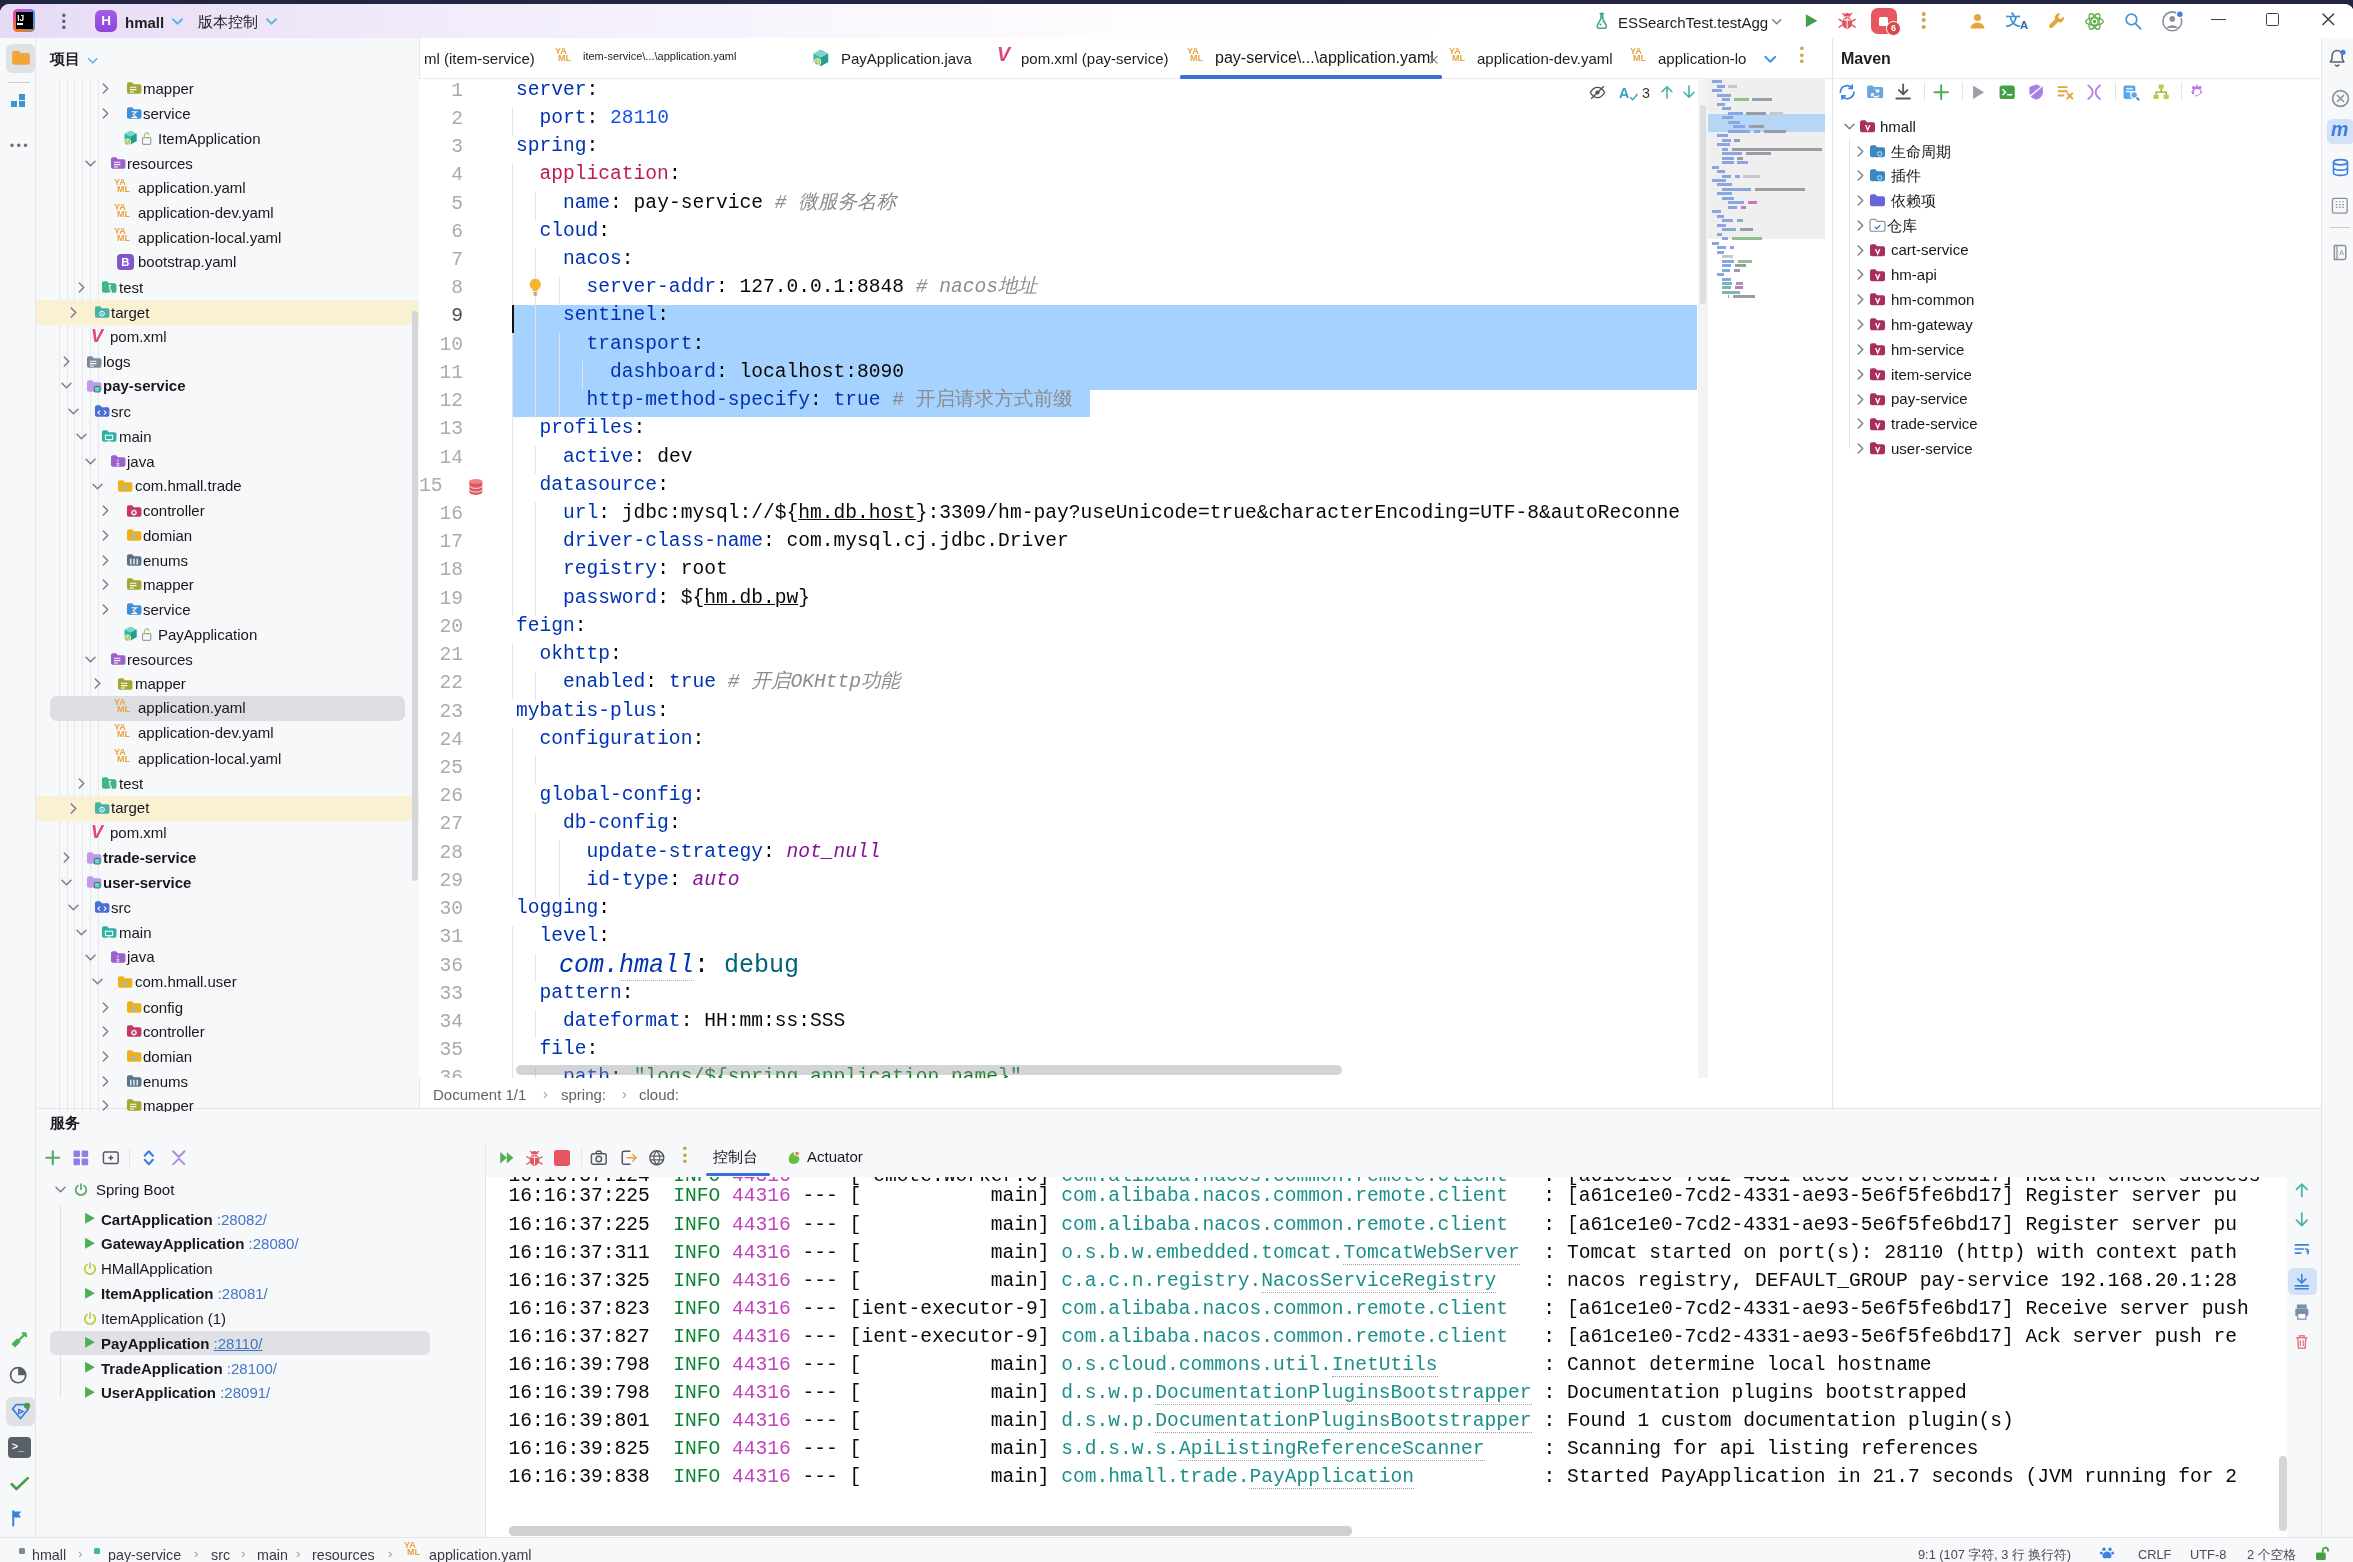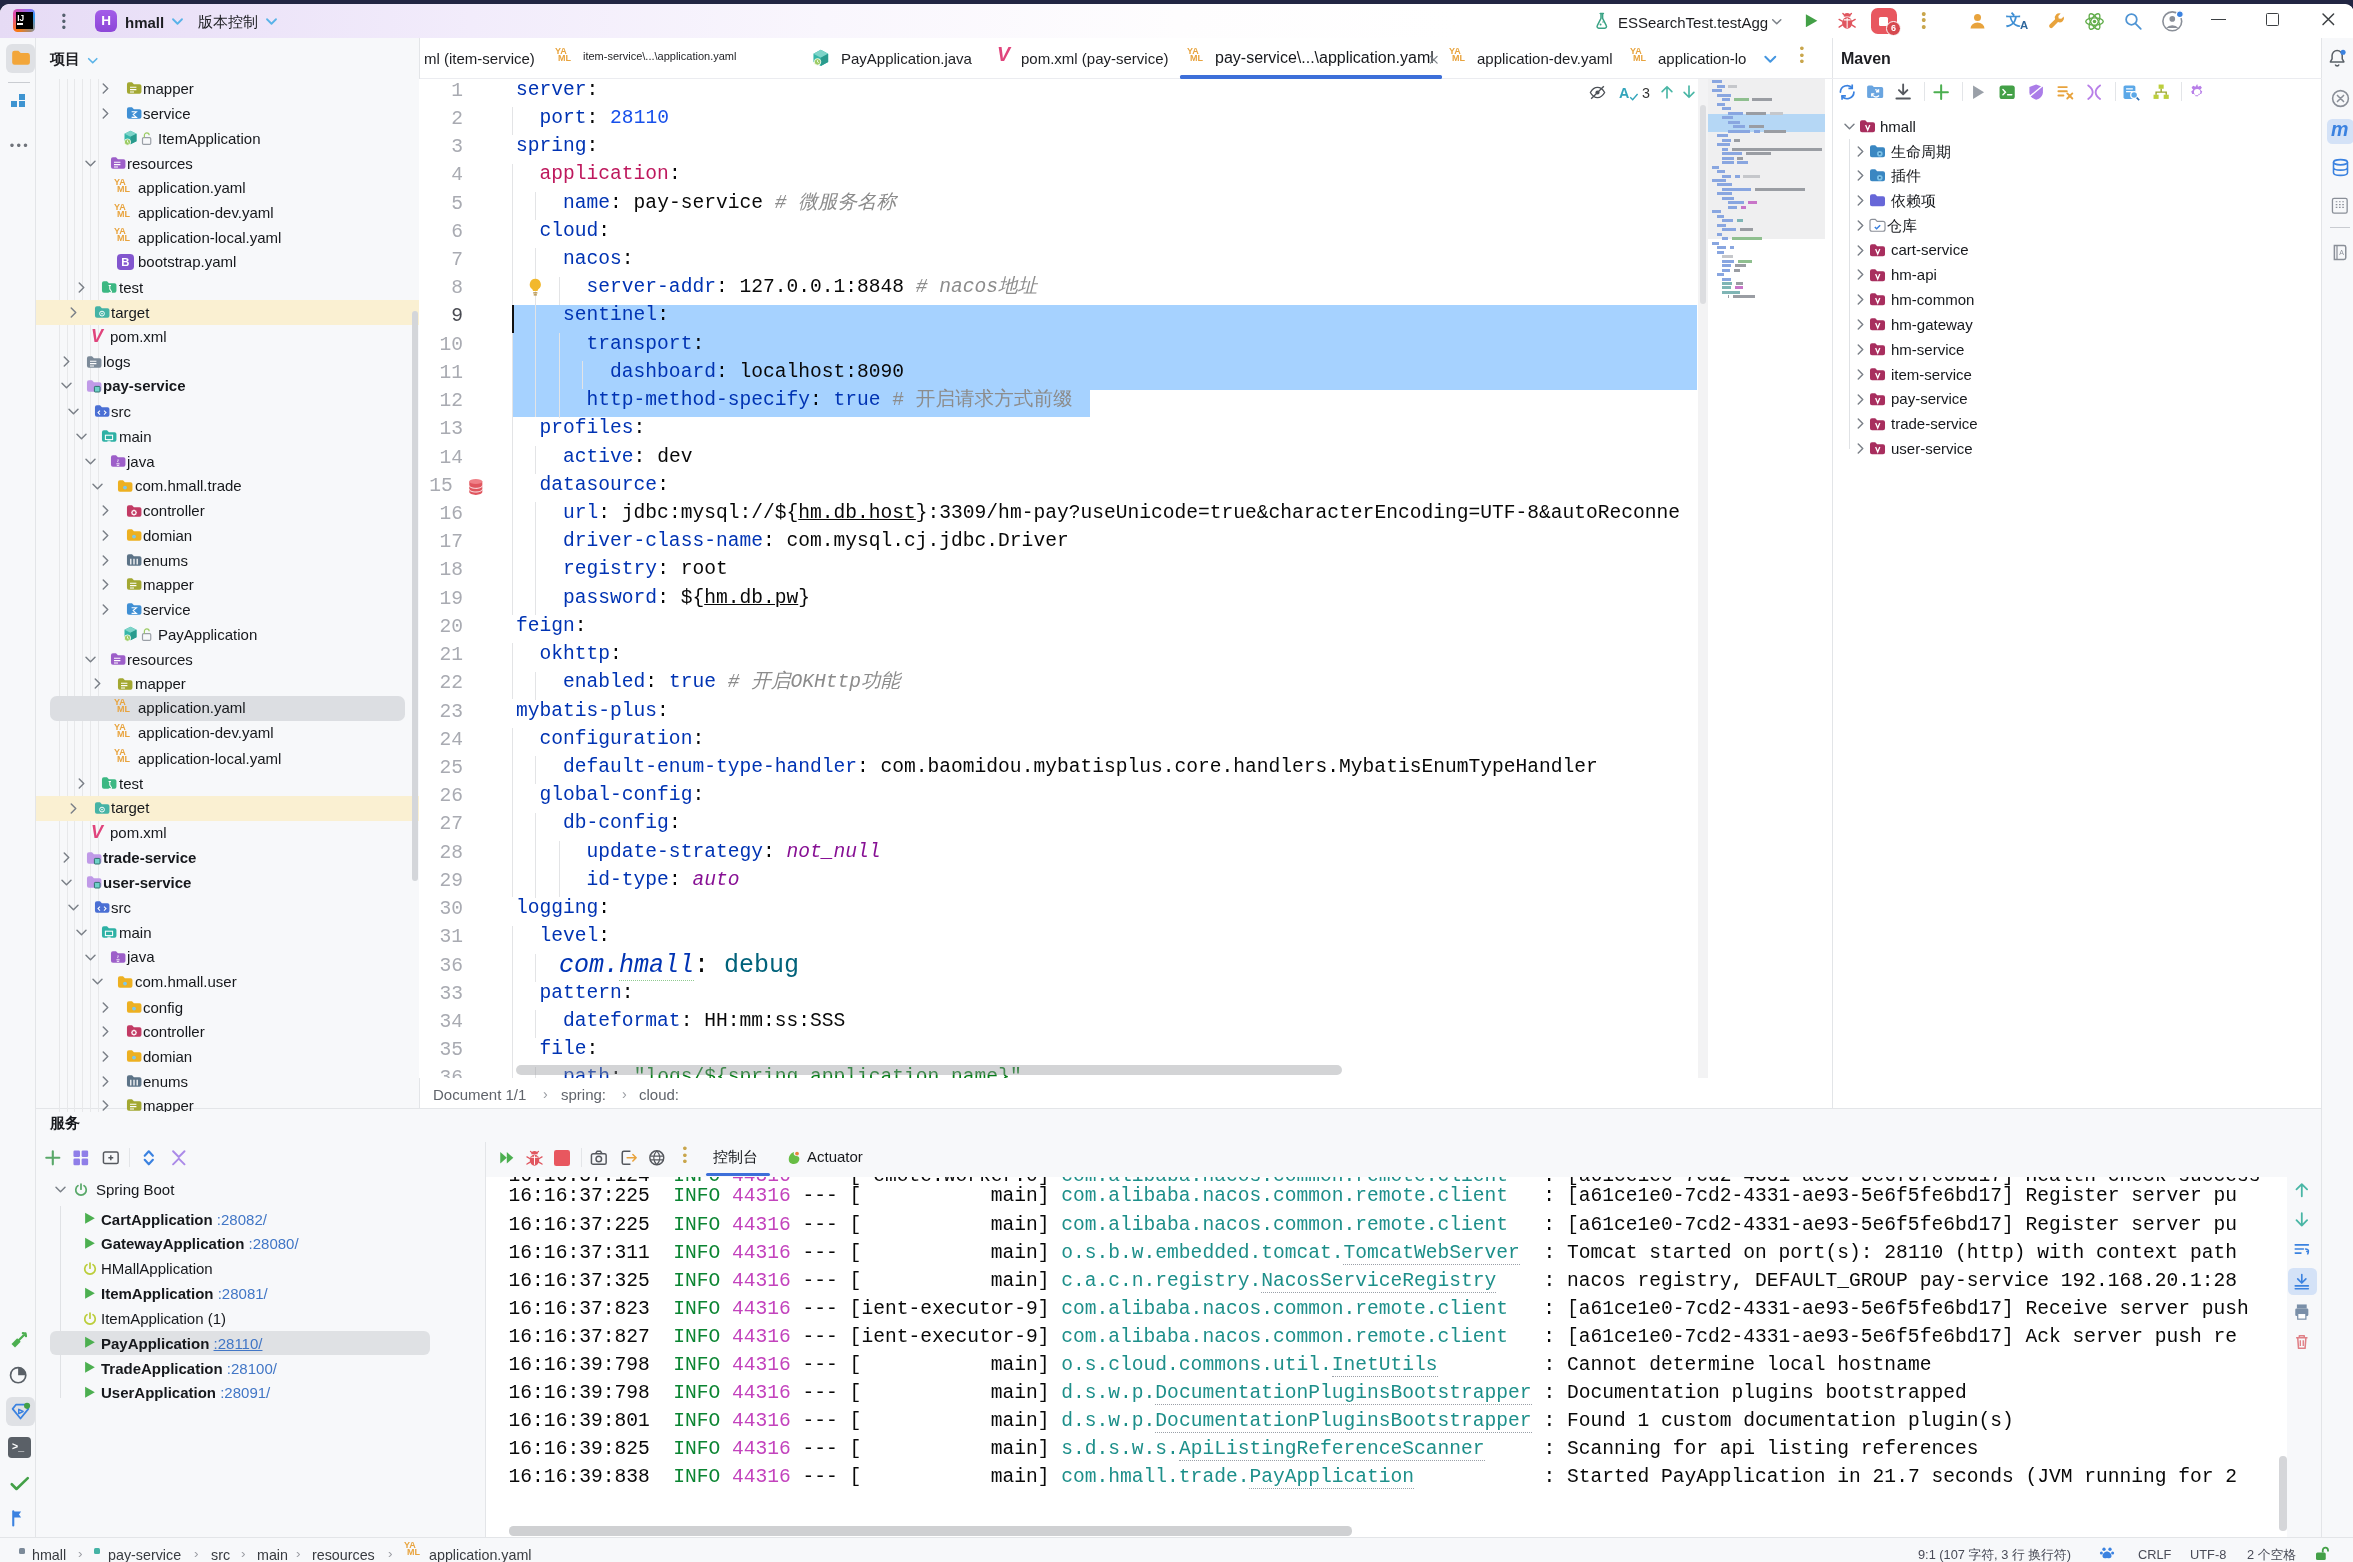--- a/index.html
+++ b/index.html
@@ -656,21 +656,20 @@
 <div class="abs mono pre" style="left:97px;top:396px;font-size:19.6px;line-height:21px;color:#080808"><span style="color:#080808">  </span><span style="color:#0033b3">datasource</span><span style="color:#080808">:</span></div>
 <div class="abs mono pre" style="left:97px;top:424px;font-size:19.6px;line-height:21px;color:#080808"><span style="color:#080808">    </span><span style="color:#0033b3">url</span><span style="color:#080808">: jdbc:mysql://${</span><span style="color:#080808;text-decoration:underline">hm.db.host</span><span style="color:#080808">}:3309/hm-pay?useUnicode=true&amp;characterEncoding=UTF-8&amp;autoReconne</span></div>
 <div class="abs mono pre" style="left:97px;top:452px;font-size:19.6px;line-height:21px;color:#080808"><span style="color:#080808">    </span><span style="color:#0033b3">driver-class-name</span><span style="color:#080808">: com.mysql.cj.jdbc.Driver</span></div>
 <div class="abs mono pre" style="left:97px;top:480px;font-size:19.6px;line-height:21px;color:#080808"><span style="color:#080808">    </span><span style="color:#0033b3">registry</span><span style="color:#080808">: root</span></div>
 <div class="abs mono pre" style="left:97px;top:509px;font-size:19.6px;line-height:21px;color:#080808"><span style="color:#080808">    </span><span style="color:#0033b3">password</span><span style="color:#080808">: ${</span><span style="color:#080808;text-decoration:underline">hm.db.pw</span><span style="color:#080808">}</span></div>
 <div class="abs mono pre" style="left:97px;top:537px;font-size:19.6px;line-height:21px;color:#080808"><span style="color:#0033b3">feign</span><span style="color:#080808">:</span></div>
 <div class="abs mono pre" style="left:97px;top:565px;font-size:19.6px;line-height:21px;color:#080808"><span style="color:#080808">  </span><span style="color:#0033b3">okhttp</span><span style="color:#080808">:</span></div>
 <div class="abs mono pre" style="left:97px;top:593px;font-size:19.6px;line-height:21px;color:#080808"><span style="color:#080808">    </span><span style="color:#0033b3">enabled</span><span style="color:#080808">: </span><span style="color:#0033b3">true</span><span style="color:#080808"> </span><span style="color:#8c8c8c;font-style:italic"># 开启OKHttp功能</span></div>
 <div class="abs mono pre" style="left:97px;top:622px;font-size:19.6px;line-height:21px;color:#080808"><span style="color:#0033b3">mybatis-plus</span><span style="color:#080808">:</span></div>
 <div class="abs mono pre" style="left:97px;top:650px;font-size:19.6px;line-height:21px;color:#080808"><span style="color:#080808">  </span><span style="color:#0033b3">configuration</span><span style="color:#080808">:</span></div>
-<div class="abs mono pre" style="left:97px;top:678px;font-size:19.6px;line-height:21px;color:#080808"><span style="color:#080808">    </span><span style="color:#0033b3">default-enum-type-handler</span><span style="color:#080808">: com.baomidou.mybatisplus.core.handlers.MybatisEnumTypeHandler</span></div>
 <div class="abs mono pre" style="left:97px;top:706px;font-size:19.6px;line-height:21px;color:#080808"><span style="color:#080808">  </span><span style="color:#0033b3">global-config</span><span style="color:#080808">:</span></div>
 <div class="abs mono pre" style="left:97px;top:734px;font-size:19.6px;line-height:21px;color:#080808"><span style="color:#080808">    </span><span style="color:#0033b3">db-config</span><span style="color:#080808">:</span></div>
 <div class="abs mono pre" style="left:97px;top:763px;font-size:19.6px;line-height:21px;color:#080808"><span style="color:#080808">      </span><span style="color:#0033b3">update-strategy</span><span style="color:#080808">: </span><span style="color:#871094;font-style:italic">not_null</span></div>
 <div class="abs mono pre" style="left:97px;top:791px;font-size:19.6px;line-height:21px;color:#080808"><span style="color:#080808">      </span><span style="color:#0033b3">id-type</span><span style="color:#080808">: </span><span style="color:#871094;font-style:italic">auto</span></div>
 <div class="abs mono pre" style="left:97px;top:819px;font-size:19.6px;line-height:21px;color:#080808"><span style="color:#0033b3">logging</span><span style="color:#080808">:</span></div>
 <div class="abs mono pre" style="left:97px;top:847px;font-size:19.6px;line-height:21px;color:#080808"><span style="color:#080808">  </span><span style="color:#0033b3">level</span><span style="color:#080808">:</span></div>
 <div class="abs mono pre" style="left:80px;top:876px;font-size:25px;line-height:21px;color:#080808"><span style="color:#080808">    </span><span style="color:#0033b3;font-style:italic">com.<span style="border-bottom:1.5px dotted #8fca8f">hmall</span></span><span style="color:#080808">: </span><span style="color:#00627a">debug</span></div>
 <div class="abs mono pre" style="left:97px;top:904px;font-size:19.6px;line-height:21px;color:#080808"><span style="color:#080808">  </span><span style="color:#0033b3">pattern</span><span style="color:#080808">:</span></div>
 <div class="abs mono pre" style="left:97px;top:932px;font-size:19.6px;line-height:21px;color:#080808"><span style="color:#080808">    </span><span style="color:#0033b3">dateformat</span><span style="color:#080808">: HH:mm:ss:SSS</span></div>
 <div class="abs mono pre" style="left:97px;top:960px;font-size:19.6px;line-height:21px;color:#080808"><span style="color:#080808">  </span><span style="color:#0033b3">file</span><span style="color:#080808">:</span></div>
@@ -685,21 +684,21 @@
 <div class="abs mono" style="left:0;top:114px;width:44px;text-align:right;font-size:19.6px;color:#a9abb2">5</div>
 <div class="abs mono" style="left:0;top:142px;width:44px;text-align:right;font-size:19.6px;color:#a9abb2">6</div>
 <div class="abs mono" style="left:0;top:170px;width:44px;text-align:right;font-size:19.6px;color:#a9abb2">7</div>
 <div class="abs mono" style="left:0;top:198px;width:44px;text-align:right;font-size:19.6px;color:#a9abb2">8</div>
 <div class="abs mono" style="left:0;top:226px;width:44px;text-align:right;font-size:19.6px;color:#494b52">9</div>
 <div class="abs mono" style="left:0;top:255px;width:44px;text-align:right;font-size:19.6px;color:#a9abb2">10</div>
 <div class="abs mono" style="left:0;top:283px;width:44px;text-align:right;font-size:19.6px;color:#a9abb2">11</div>
 <div class="abs mono" style="left:0;top:311px;width:44px;text-align:right;font-size:19.6px;color:#a9abb2">12</div>
 <div class="abs mono" style="left:0;top:339px;width:44px;text-align:right;font-size:19.6px;color:#a9abb2">13</div>
 <div class="abs mono" style="left:0;top:368px;width:44px;text-align:right;font-size:19.6px;color:#a9abb2">14</div>
-<div class="abs mono" style="left:0;top:396px;width:44px;text-align:center;font-size:19.6px;color:#a9abb2">15</div>
+<div class="abs mono" style="left:0;top:396px;width:44px;text-align:left;font-size:19.6px;color:#a9abb2">15</div>
 <div class="abs mono" style="left:0;top:424px;width:44px;text-align:right;font-size:19.6px;color:#a9abb2">16</div>
 <div class="abs mono" style="left:0;top:452px;width:44px;text-align:right;font-size:19.6px;color:#a9abb2">17</div>
 <div class="abs mono" style="left:0;top:480px;width:44px;text-align:right;font-size:19.6px;color:#a9abb2">18</div>
 <div class="abs mono" style="left:0;top:509px;width:44px;text-align:right;font-size:19.6px;color:#a9abb2">19</div>
 <div class="abs mono" style="left:0;top:537px;width:44px;text-align:right;font-size:19.6px;color:#a9abb2">20</div>
 <div class="abs mono" style="left:0;top:565px;width:44px;text-align:right;font-size:19.6px;color:#a9abb2">21</div>
 <div class="abs mono" style="left:0;top:593px;width:44px;text-align:right;font-size:19.6px;color:#a9abb2">22</div>
 <div class="abs mono" style="left:0;top:622px;width:44px;text-align:right;font-size:19.6px;color:#a9abb2">23</div>
 <div class="abs mono" style="left:0;top:650px;width:44px;text-align:right;font-size:19.6px;color:#a9abb2">24</div>
 <div class="abs mono" style="left:0;top:678px;width:44px;text-align:right;font-size:19.6px;color:#a9abb2">25</div>

